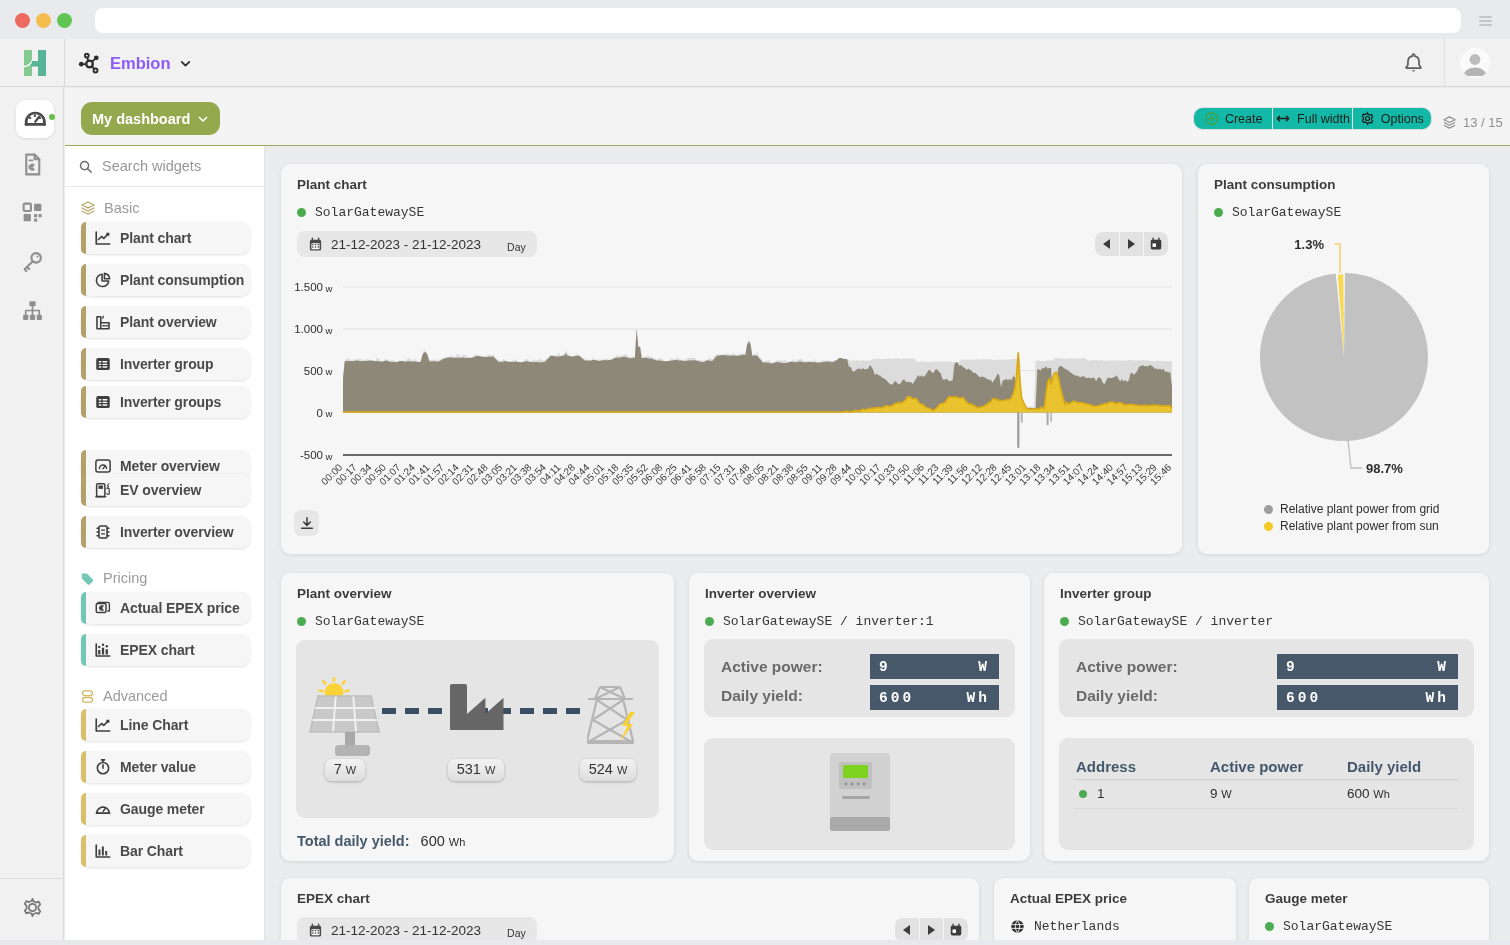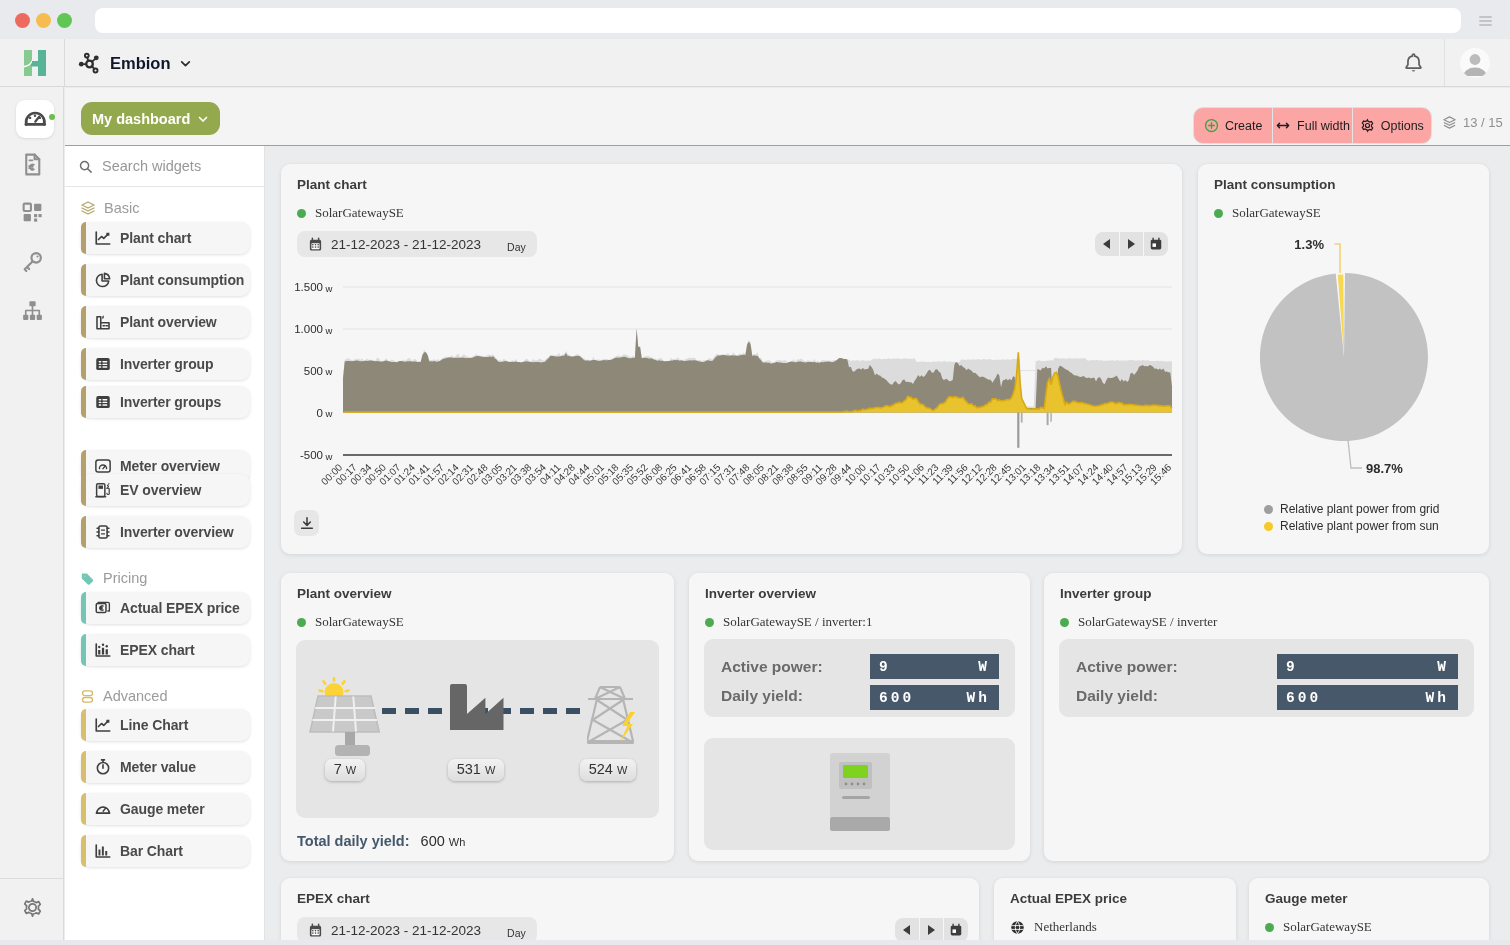--- a/index.html
+++ b/index.html
@@ -3,45 +3,45 @@
 *{margin:0;padding:0;box-sizing:border-box}
 html,body{width:1510px;height:945px;overflow:hidden}
 body{font-family:"Liberation Sans",sans-serif;position:relative;background:#ebeced;-webkit-font-smoothing:antialiased}
 .chrome{position:absolute;left:0;top:0;width:1510px;height:39px;background:#e9eaee}
 .tl{position:absolute;top:12.5px;width:15px;height:15px;border-radius:50%}
 .urlbar{position:absolute;left:95px;top:8px;width:1366px;height:25px;background:#fff;border-radius:8px}
 .hline{position:absolute;width:13px;height:2px;border-radius:1px;background:#c3c3c8}
 .header{position:absolute;left:0;top:39px;width:1510px;height:48px;background:#f1f1f2;border-bottom:1px solid #d9d9da}
 .logo{position:absolute;left:24px;top:11px;width:22px;height:26px}
 .embion{position:absolute;left:78px;top:12px;display:flex;align-items:center;gap:8px}
-.embion b{font-size:16.5px;color:#0f172a;letter-spacing:0}
+.embion b{font-size:16.5px;color:#8b5cf6;letter-spacing:0}
 .hsep{position:absolute;left:1444px;top:0;width:1px;height:47px;background:#e0e0e2}
 .leftbar{position:absolute;left:0;top:87px;width:64px;height:853px;background:#f1f1f2;border-right:1px solid #d9d9da}
 .lb-active{position:absolute;left:16px;top:13px;width:38px;height:38px;background:#fff;border-radius:9px;box-shadow:0 1px 3px rgba(0,0,0,.1);display:flex;align-items:center;justify-content:center}
 .lb-ic{position:absolute;left:0;width:64px;display:flex;justify-content:center}
 .lb-sep{position:absolute;left:0;top:791px;width:64px;height:1px;background:#dcdcdd}
 .tabrow{position:absolute;left:65px;top:88px;width:1445px;height:58px;background:#f4f4f5;border-bottom:1.5px solid #a0a95c}
 .mydash{position:absolute;left:16px;top:14px;height:33px;background:#94a94e;border-radius:11px;color:#fff;font-weight:bold;font-size:14.5px;display:flex;align-items:center;padding:12px 11px;gap:7px}
-.btngroup{position:absolute;left:1128px;top:19px;width:239px;height:37px;background:#fca5a5;border:1px solid #e0e0e1;border-radius:10px;display:flex;align-items:stretch}
+.btngroup{position:absolute;left:1128px;top:19px;width:239px;height:23px;background:#14b8a6;border:1px solid #e0e0e1;border-radius:10px;display:flex;align-items:stretch}
 .bg-item{flex:1;display:flex;align-items:center;justify-content:center;gap:6px;font-size:12.5px;color:#1d1d1d;border-right:1px solid #e4e4e5;white-space:nowrap}
 .bg-item:last-child{border-right:none}
 .count{position:absolute;left:1377px;top:19px;height:23px;display:flex;align-items:flex-end;gap:6px;color:#8f8f8f;font-size:13px}
 .sidebar2{position:absolute;left:65px;top:146px;width:200px;height:794px;background:#fff;border-right:1px solid #e2e2e3}
 .search{position:absolute;left:0;top:0;width:199px;height:41px;border-bottom:1px solid #e7e7e8;display:flex;align-items:center;padding-left:13px;gap:9px;color:#979797;font-size:14.5px}
 .sec{position:absolute;left:15px;display:flex;align-items:center;gap:8px;color:#9b9b9b;font-size:14.5px}
 .wbtn{position:absolute;left:16px;width:169px;height:32px;background:#f6f6f7;border-radius:9px;box-shadow:0 1px 3px rgba(0,0,0,.12);display:flex;align-items:center}
 .wbtn .bar{position:absolute;left:0;top:0;width:5px;height:32px;border-radius:5px 0 0 5px}
 .wbtn .wic{margin-left:12px;display:flex;width:19px;justify-content:center}
 .wbtn .wlab{margin-left:8px;font-size:14px;font-weight:bold;color:#4a4a4a;letter-spacing:-.1px;white-space:nowrap}
 .main{position:absolute;left:266px;top:146px;width:1244px;height:794px;background:#ebeced;overflow:hidden}
 .card{position:absolute;background:#f6f6f7;border-radius:9px;box-shadow:0 1px 4px rgba(0,0,0,.10)}
 .ctitle{position:absolute;left:16px;top:13px;font-size:13.5px;font-weight:bold;color:#3c3c3c}
 .src{position:absolute;left:16px;display:flex;align-items:center;gap:9px}
 .src .dot{width:9px;height:9px;border-radius:50%;background:#4cab50}
-.src .nm{font-family:Liberation Serif, serif;font-size:13px;color:#363636}
+.src .nm{font-family:Liberation Mono, monospace;font-size:13px;color:#363636}
 .datebtn{position:absolute;height:26px;background:#e7e7e8;border-radius:8px;display:flex;align-items:center;padding:0 11px;gap:8px}
 .datebtn .dt{font-size:13.5px;color:#333}
 .datebtn .day{font-size:10.5px;color:#333;margin-top:6px;margin-left:18px}
 .navgrp{position:absolute;width:73px;height:24px;background:#e2e2e3;border-radius:8px;display:flex;overflow:hidden}
 .navgrp .cell{flex:1;display:flex;align-items:center;justify-content:center;border-right:1.5px solid #f6f6f7}
 .navgrp .cell:last-child{border-right:none}
 .tri{width:0;height:0;border-top:5.5px solid transparent;border-bottom:5.5px solid transparent}
 .tri.l{border-right:7px solid #3c3c3c}
 .tri.r{border-left:7px solid #3c3c3c}
 .legend{position:absolute;display:flex;align-items:center;gap:7px;font-size:12px;color:#2e2e2e}
@@ -609,20 +609,31 @@
     <div class="vbox" style="left:218px;top:15px;width:181px">
           <span>9</span>
           <span>W</span>
         </div>
     <div class="kv" style="left:17px;top:48px">Daily yield:</div>
     <div class="vbox" style="left:218px;top:46px;width:181px">
           <span>600</span>
           <span>Wh</span>
         </div>
   </div>
+  <div class="panel" style="left:15px;top:165px;width:415px;height:112px">
+    <div class="th" style="left:17px;top:20px">Address</div>
+    <div class="th" style="left:151px;top:20px">Active power</div>
+    <div class="th" style="left:288px;top:20px">Daily yield</div>
+    <div style="position:absolute;left:15px;top:41px;width:385px;height:1px;background:#cfcfcf"></div>
+    <div style="position:absolute;left:20px;top:52px;width:8px;height:8px;border-radius:50%;background:#4cab50"></div>
+    <div class="td" style="left:38px;top:48px">1</div>
+    <div class="td" style="left:151px;top:48px">9 <span style="font-size:11px">W</span></div>
+    <div class="td" style="left:288px;top:48px">600 <span style="font-size:11px">Wh</span></div>
+    <div style="position:absolute;left:15px;top:70px;width:385px;height:1px;background:#d9d9d9"></div>
+  </div>
 </div>
 
 <div class="card" style="left:15px;top:732px;width:698px;height:120px">
   <div class="ctitle">EPEX chart</div>
   <div class="datebtn" style="left:16px;top:39px">
         <svg width="15" height="15" viewBox="0 0 24 24">
           <path d="M7 2v3M17 2v3" stroke="#4a4a4a" stroke-width="2.4" stroke-linecap="round"></path>
           <rect x="3" y="4.5" width="18" height="17" rx="2.5" fill="#4a4a4a"></rect>
           <rect x="5.5" y="10" width="13" height="9.5" rx="1" fill="#fff"></rect>
           <g fill="#4a4a4a">

